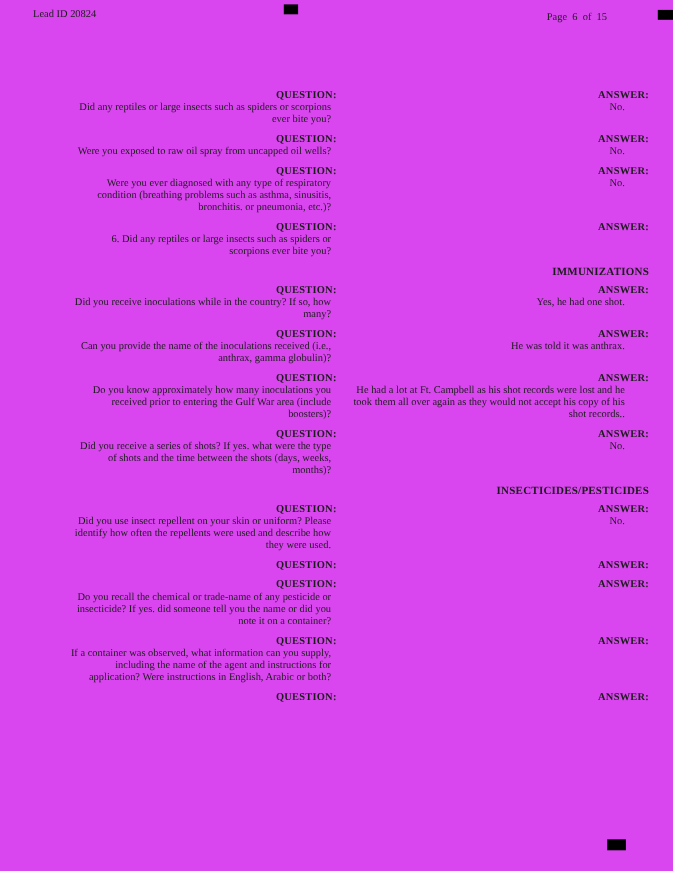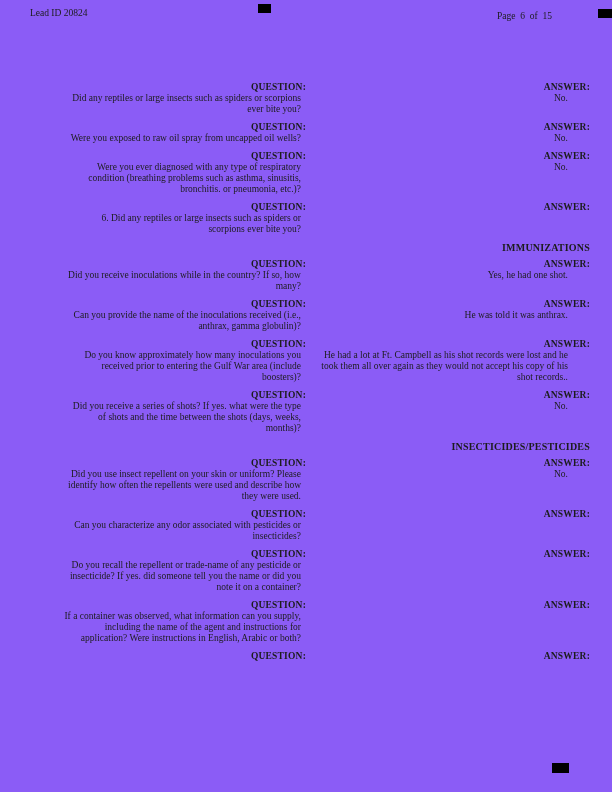--- a/index.html
+++ b/index.html
@@ -1,21 +1,21 @@
 <!DOCTYPE html>
 <html><head>
 <meta charset="utf-8">
 <style>
   * { box-sizing: border-box; }
   html, body { margin: 0; padding: 0; background: #ffffff; }
   .page {
     position: relative;
     width: 612px;
     height: 792px;
-    background: #8b5cf6;
+    background: #d946ef;
     font-family: "Liberation Serif", "DejaVu Serif", serif;
     color: #1c1c1c;
     overflow: hidden;
   }
   .lead-id { position: absolute; top: 8px; left: 30px; font-size: 9.5px; }
   .page-num { position: absolute; top: 11px; left: 497px; font-size: 9.5px; white-space: pre; }
   .redact { position: absolute; background: #000; }
   .redact-a { top: 4px;   left: 258px; width: 13px; height: 9px; }
   .redact-b { top: 9px;   left: 598px; width: 14px; height: 9px; }
   .redact-c { top: 763px; left: 552px; width: 17px; height: 10px; }
@@ -155,32 +155,31 @@
       </div>
       <div class="a-col">
         <div class="a-label">ANSWER:</div>
         <div class="a-text">No.</div>
       </div>
     </div>
 
     <div class="qa-row">
       <div class="q-col">
         <div class="q-label">QUESTION:</div>
-        <div class="q-text">Can you characterize any odor associated with pesticides or insecticides?</div>
-      </div>
-      <div class="a-col">
-        <div class="a-label">ANSWER:</div>
-        <div class="a-text"></div>
-      </div>
-    </div>
-
-    <div class="qa-row">
-      <div class="q-col">
-        <div class="q-label">QUESTION:</div>
-        <div class="q-text">Do you recall the repellent or trade-name of any pesticide or insecticide?  If yes. did someone tell you the name or did you note it on a container?</div>
+      </div>
+      <div class="a-col">
+        <div class="a-label">ANSWER:</div>
+        <div class="a-text"></div>
+      </div>
+    </div>
+
+    <div class="qa-row">
+      <div class="q-col">
+        <div class="q-label">QUESTION:</div>
+        <div class="q-text">Do you recall the chemical or trade-name of any pesticide or insecticide?  If yes. did someone tell you the name or did you note it on a container?</div>
       </div>
       <div class="a-col">
         <div class="a-label">ANSWER:</div>
         <div class="a-text"></div>
       </div>
     </div>
 
     <div class="qa-row">
       <div class="q-col">
         <div class="q-label">QUESTION:</div>

